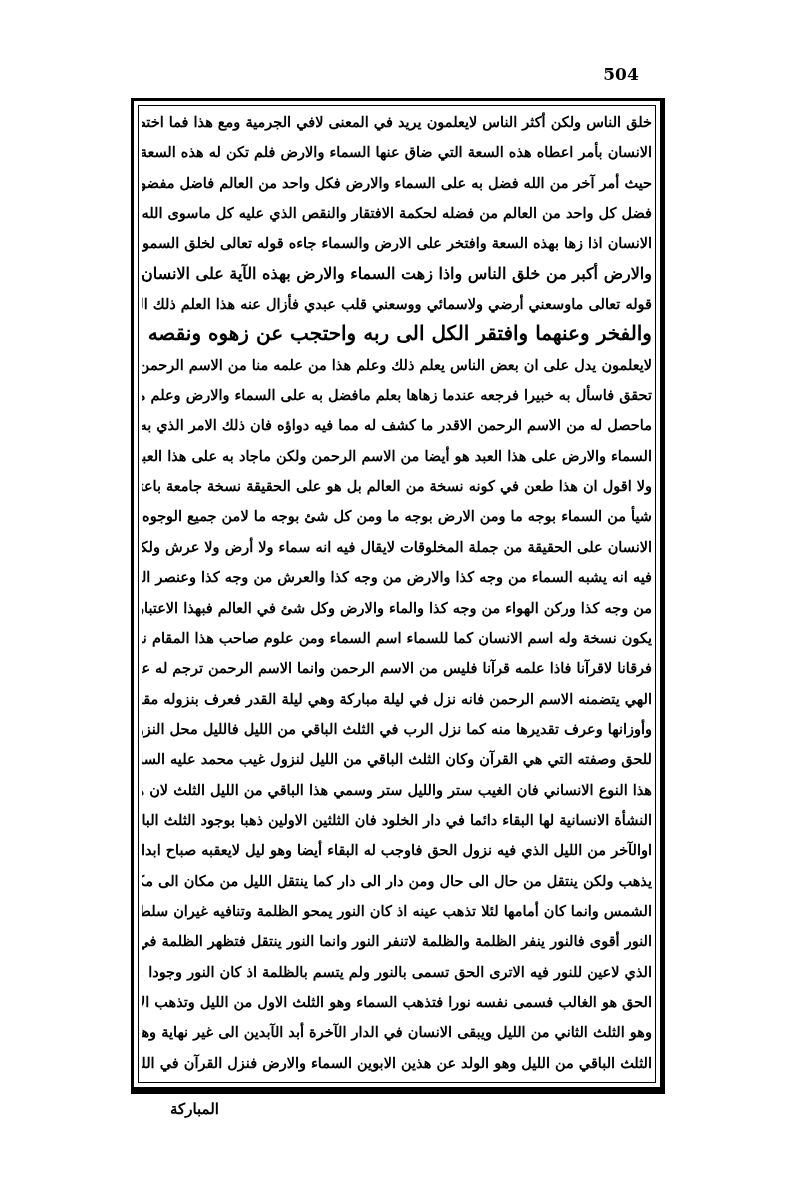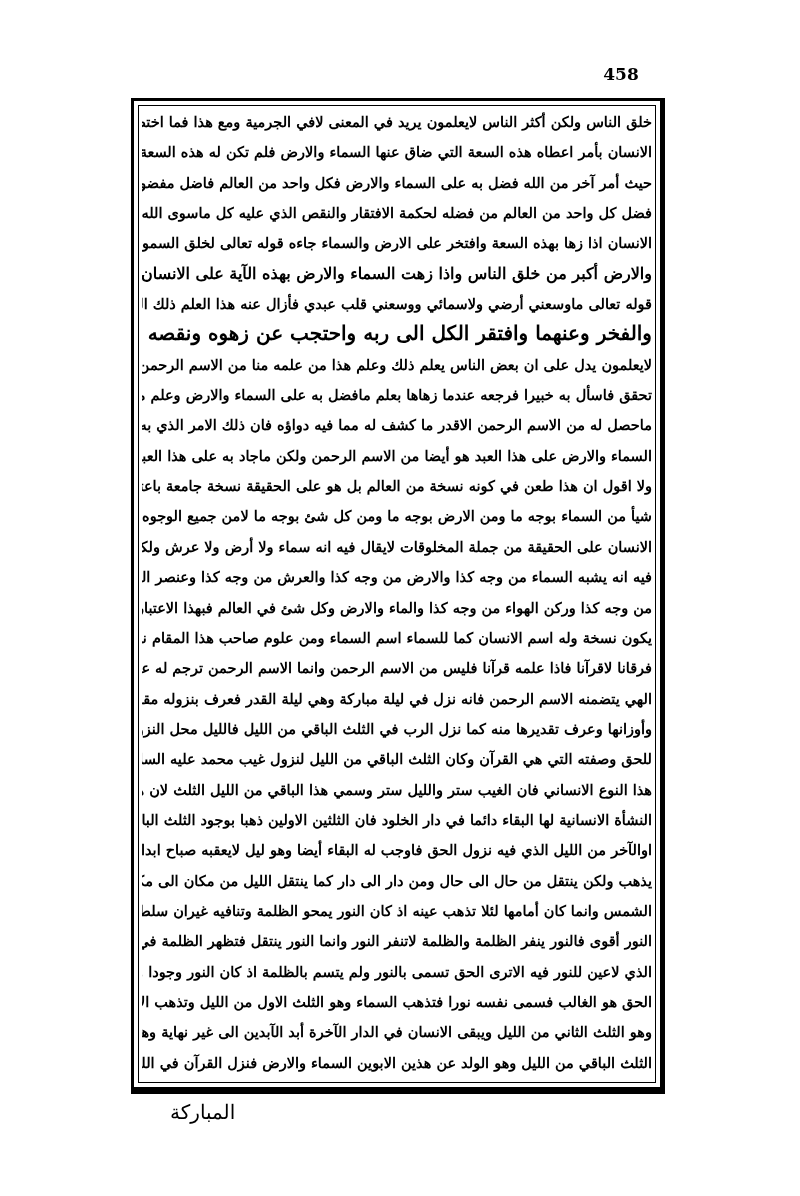--- a/index.html
+++ b/index.html
@@ -11,27 +11,27 @@
                  border-top: 3px solid #000; border-left: 3px solid #000;
                  border-right: 5px solid #000; border-bottom: 7px solid #000;
                  box-sizing: border-box; }
   .frame-inner { position: absolute; left: 4px; top: 4px; right: 4px; bottom: 4px;
                  border: 1.5px solid #000; box-sizing: border-box; }
   .text-block { position: absolute; left: 8px; right: 8px; top: 6px; bottom: 10px;
                 direction: rtl; display: flex; flex-direction: column; justify-content: space-between; }
   .line { font-size: 15.5px; line-height: 36px; height: 36px; white-space: nowrap;
           text-align: justify; text-align-last: justify; overflow: hidden; letter-spacing: -0.4px;
           font-weight: bold; }
-  .catchword { position: absolute; left: 170px; top: 1100px; font-size: 20px; font-weight: normal;
+  .catchword { position: absolute; left: 170px; top: 1100px; font-size: 15px; font-weight: bold;
                direction: rtl; }
 </style>
 </head>
 <body>
 
-<div class="page-number">458</div>
+<div class="page-number">504</div>
 
 <div class="frame-outer">
   <div class="frame-inner"></div>
   <div class="text-block" id="text-block">
   <div class="line" style="height: 29px; line-height: 29px; font-size: 14.5px;">خلق الناس ولكن أكثر الناس لايعلمون  يريد في المعنى لافي الجرمية ومع هذا فما اختص</div>
       <div class="line" style="height: 29px; line-height: 29px; font-size: 14.5px;">الانسان بأمر اعطاه هذه السعة التي ضاق عنها السماء والارض فلم تكن له هذه السعة الامن</div>
       <div class="line" style="height: 29px; line-height: 29px; font-size: 14.5px;">حيث أمر آخر من الله فضل به على السماء والارض فكل واحد من العالم فاضل مفضول فقد</div>
       <div class="line" style="height: 29px; line-height: 29px; font-size: 14.5px;">فضل كل واحد من العالم من فضله لحكمة الافتقار والنقص الذي عليه كل ماسوى الله فان</div>
       <div class="line" style="height: 29px; line-height: 29px; font-size: 14.5px;">الانسان اذا زها بهذه السعة وافتخر على الارض والسماء جاءه قوله تعالى لخلق السموات</div>
       <div class="line" style="height: 29px; line-height: 29px; font-size: 16px;">والارض أكبر من خلق الناس  واذا زهت السماء والارض بهذه الآية على الانسان جاءهما</div>

